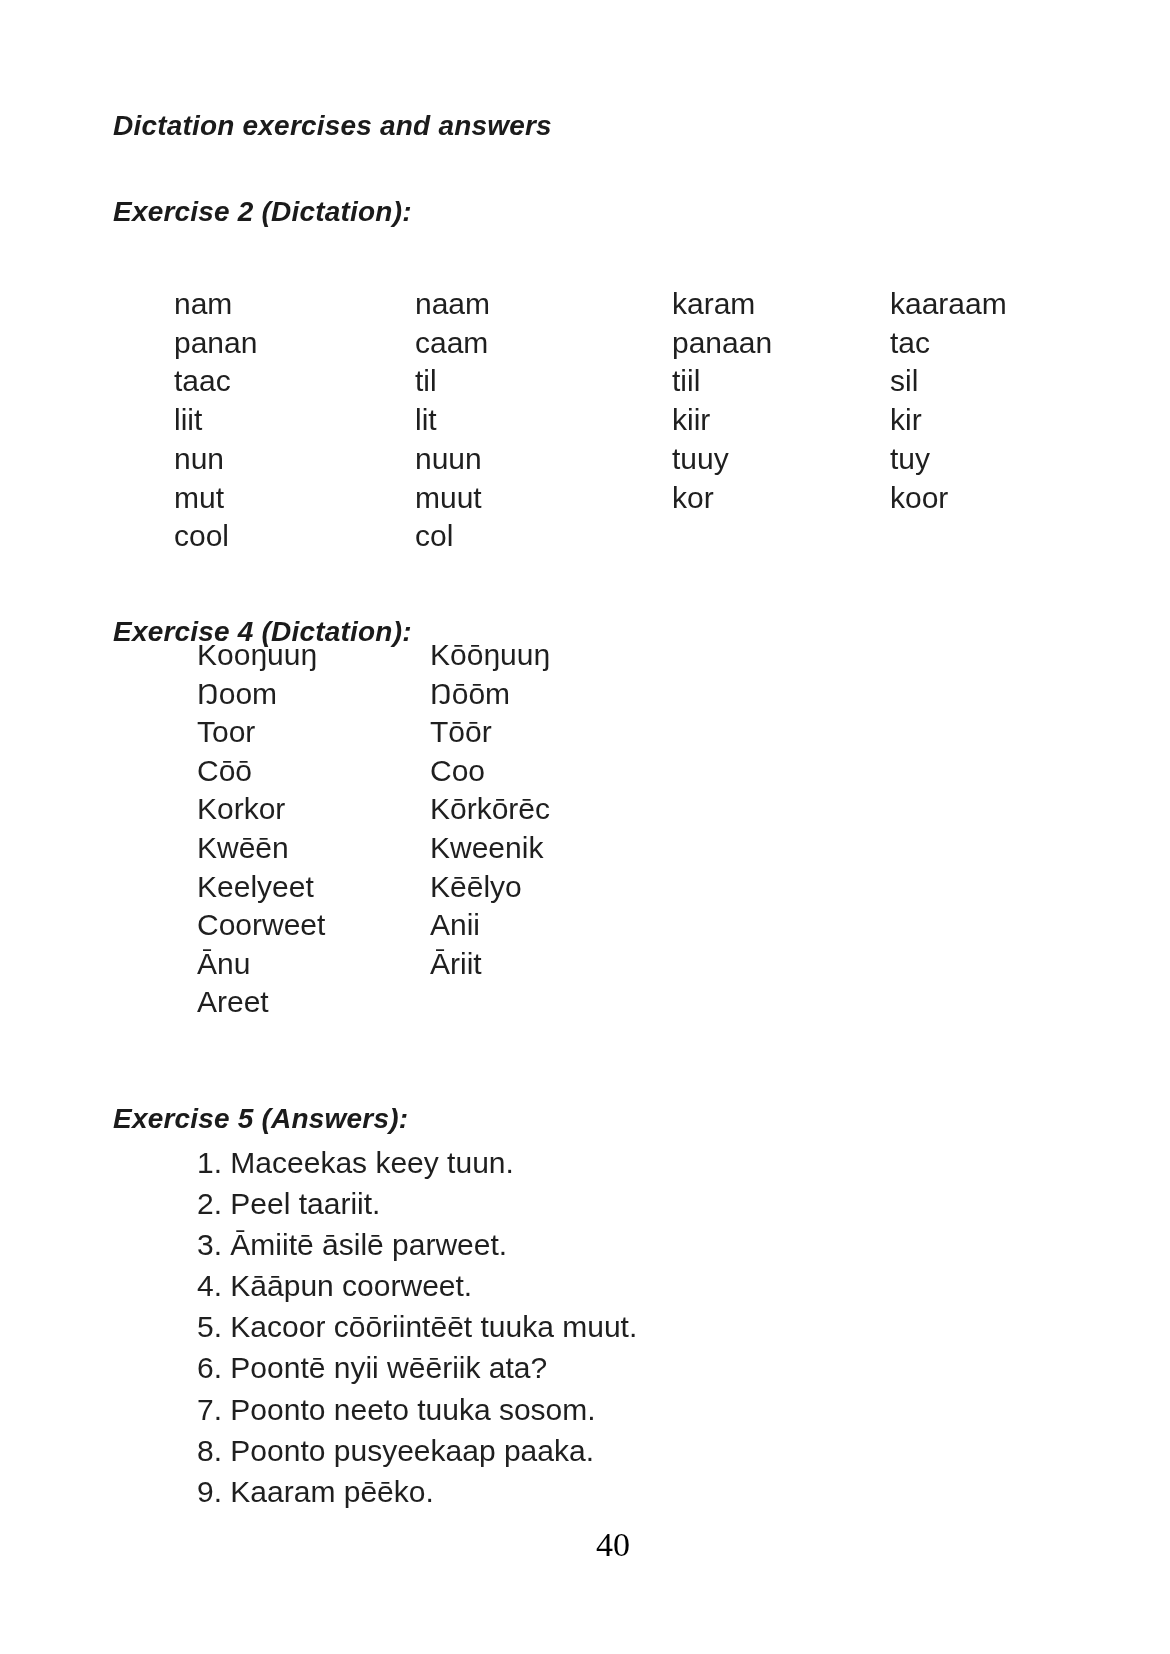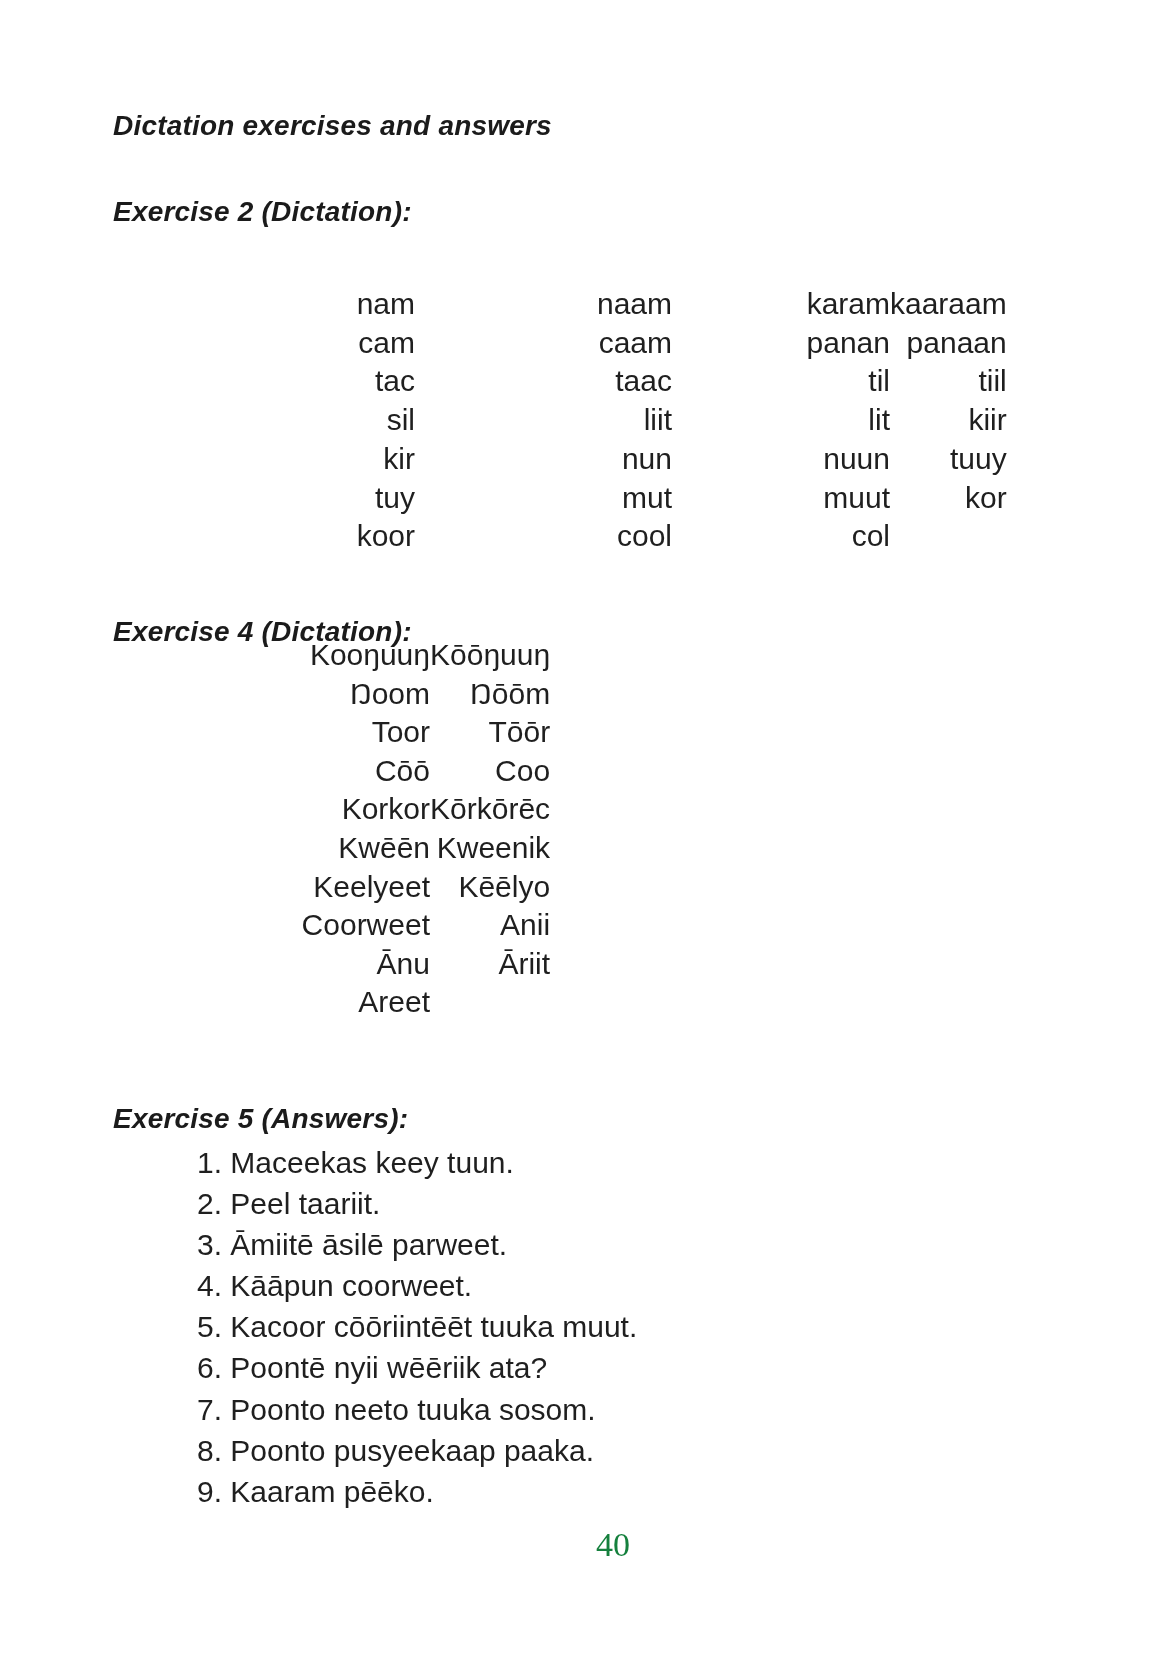--- a/index.html
+++ b/index.html
@@ -52,59 +52,57 @@
     line-height: 38.7px;
   }
   .grid-ex4 {
     left: 197px;
     top: 636px;
     grid-template-columns: 233px auto;
     line-height: 38.6px;
   }
   .word-cell {
     white-space: nowrap;
-    text-align: right;
   }
   .answers-list {
     position: absolute;
     left: 197px;
     top: 1142px;
     font-size: 30px;
     line-height: 41.1px;
     color: #1f1f1f;
   }
   .answer-item {
     white-space: nowrap;
   }
   .page-number {
     position: absolute;
     left: 596px;
     top: 1526px;
     font-family: "Liberation Serif", "DejaVu Serif", serif;
     font-size: 34px;
-    color: #15803d;
+    color: #000000;
   }
 </style>
 </head>
 <body>
 
 <div class="page">
 
   <div class="doc-title">Dictation exercises and answers</div>
 
   <div class="section-heading heading-ex2">Exercise 2 (Dictation):</div>
 
   <div class="word-grid grid-ex2">
     <span class="word-cell">nam</span>
     <span class="word-cell">naam</span>
     <span class="word-cell">karam</span>
     <span class="word-cell">kaaraam</span>
-    <span class="word-cell">cam</span>
+    <span class="word-cell">panan</span>
     <span class="word-cell">caam</span>
-    <span class="word-cell">panan</span>
     <span class="word-cell">panaan</span>
     <span class="word-cell">tac</span>
     <span class="word-cell">taac</span>
     <span class="word-cell">til</span>
     <span class="word-cell">tiil</span>
     <span class="word-cell">sil</span>
     <span class="word-cell">liit</span>
     <span class="word-cell">lit</span>
     <span class="word-cell">kiir</span>
     <span class="word-cell">kir</span>

